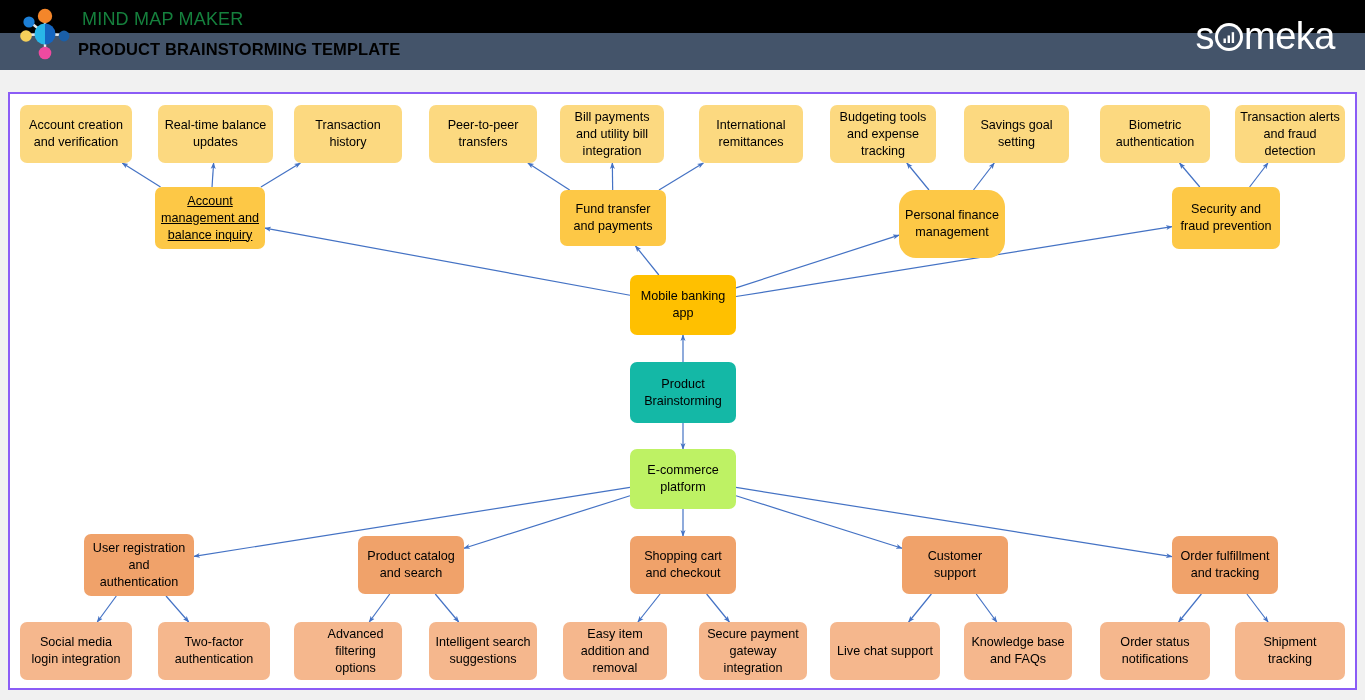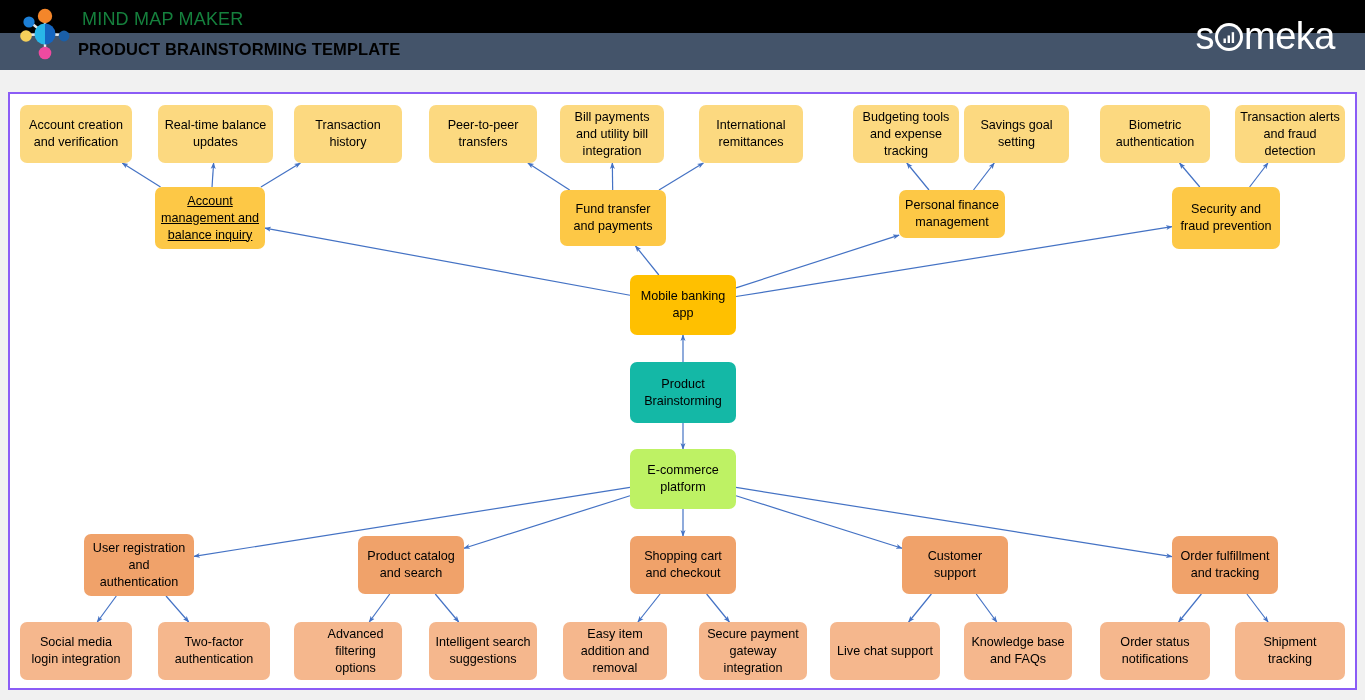--- a/index.html
+++ b/index.html
@@ -216,39 +216,39 @@
         </div>
         <div class="node n-yellow3" style="left: 419px; top: 11px; width: 108px; height: 58px;">
           <span>Peer-to-peer transfers</span>
         </div>
         <div class="node n-yellow3" style="left: 550px; top: 11px; width: 104px; height: 58px;">
           <span>Bill payments and utility bill integration</span>
         </div>
         <div class="node n-yellow3" style="left: 689px; top: 11px; width: 104px; height: 58px;">
           <span>International remittances</span>
         </div>
-        <div class="node n-yellow3" style="left: 820px; top: 11px; width: 106px; height: 58px; margin-left: 23px;">
+        <div class="node n-yellow3" style="left: 820px; top: 11px; width: 106px; height: 58px;">
           <span>Budgeting tools and expense tracking</span>
         </div>
         <div class="node n-yellow3" style="left: 954px; top: 11px; width: 105px; height: 58px;">
           <span>Savings goal setting</span>
         </div>
         <div class="node n-yellow3" style="left: 1090px; top: 11px; width: 110px; height: 58px;">
           <span>Biometric authentication</span>
         </div>
         <div class="node n-yellow3" style="left: 1225px; top: 11px; width: 110px; height: 58px;">
           <span>Transaction alerts and fraud detection</span>
         </div>
         <div class="node n-yellow2" style="left: 145px; top: 93px; width: 110px; height: 62px; text-decoration: underline;">
           <span>Account management and balance inquiry</span>
         </div>
         <div class="node n-yellow2" style="left: 550px; top: 96px; width: 106px; height: 56px;">
           <span>Fund transfer and payments</span>
         </div>
-        <div class="node n-yellow2" style="left: 889px; top: 96px; width: 106px; height: 48px;">
+        <div class="node n-yellow2" style="left: 889px; top: 96px; width: 106px; height: 68px; border-radius: 17px;">
           <span>Personal finance management</span>
         </div>
         <div class="node n-yellow2" style="left: 1162px; top: 93px; width: 108px; height: 62px;">
           <span>Security and fraud prevention</span>
         </div>
         <div class="node n-yellow1" style="left: 620px; top: 181px; width: 106px; height: 60px;">
           <span>Mobile banking app</span>
         </div>
         <div class="node n-root" style="left: 620px; top: 268px; width: 106px; height: 61px;">
           <span>Product Brainstorming</span>

